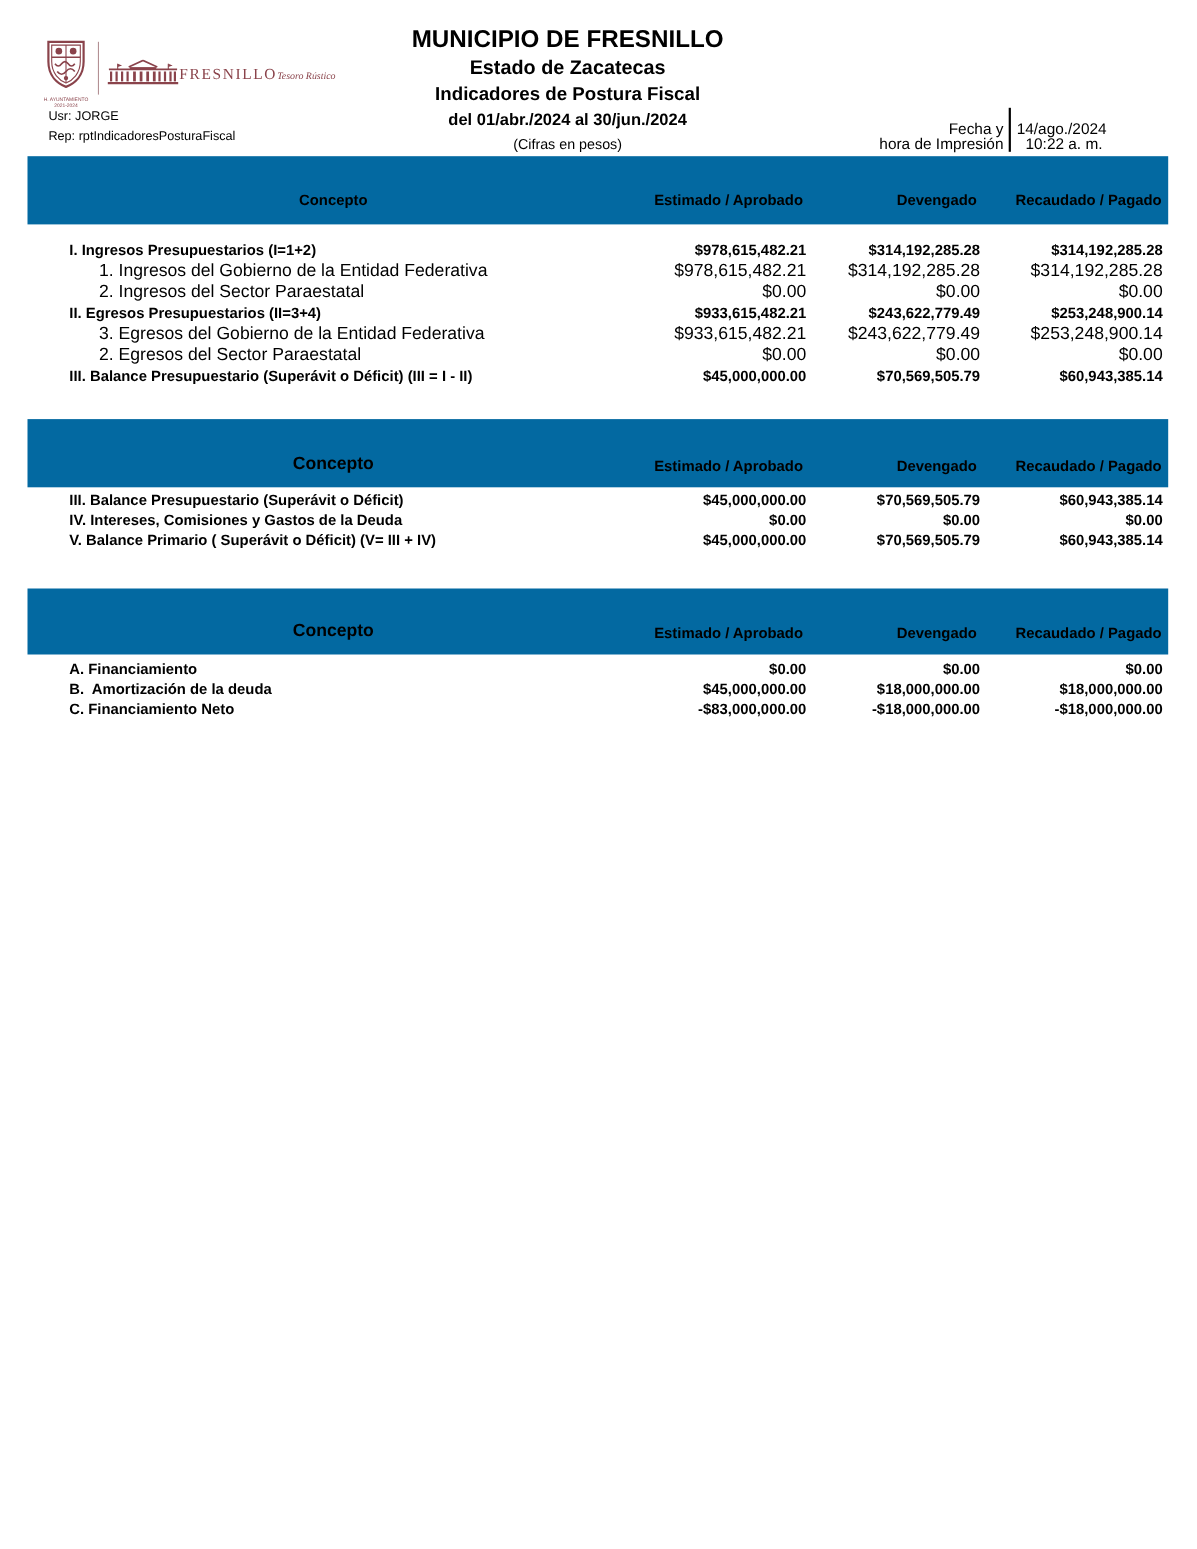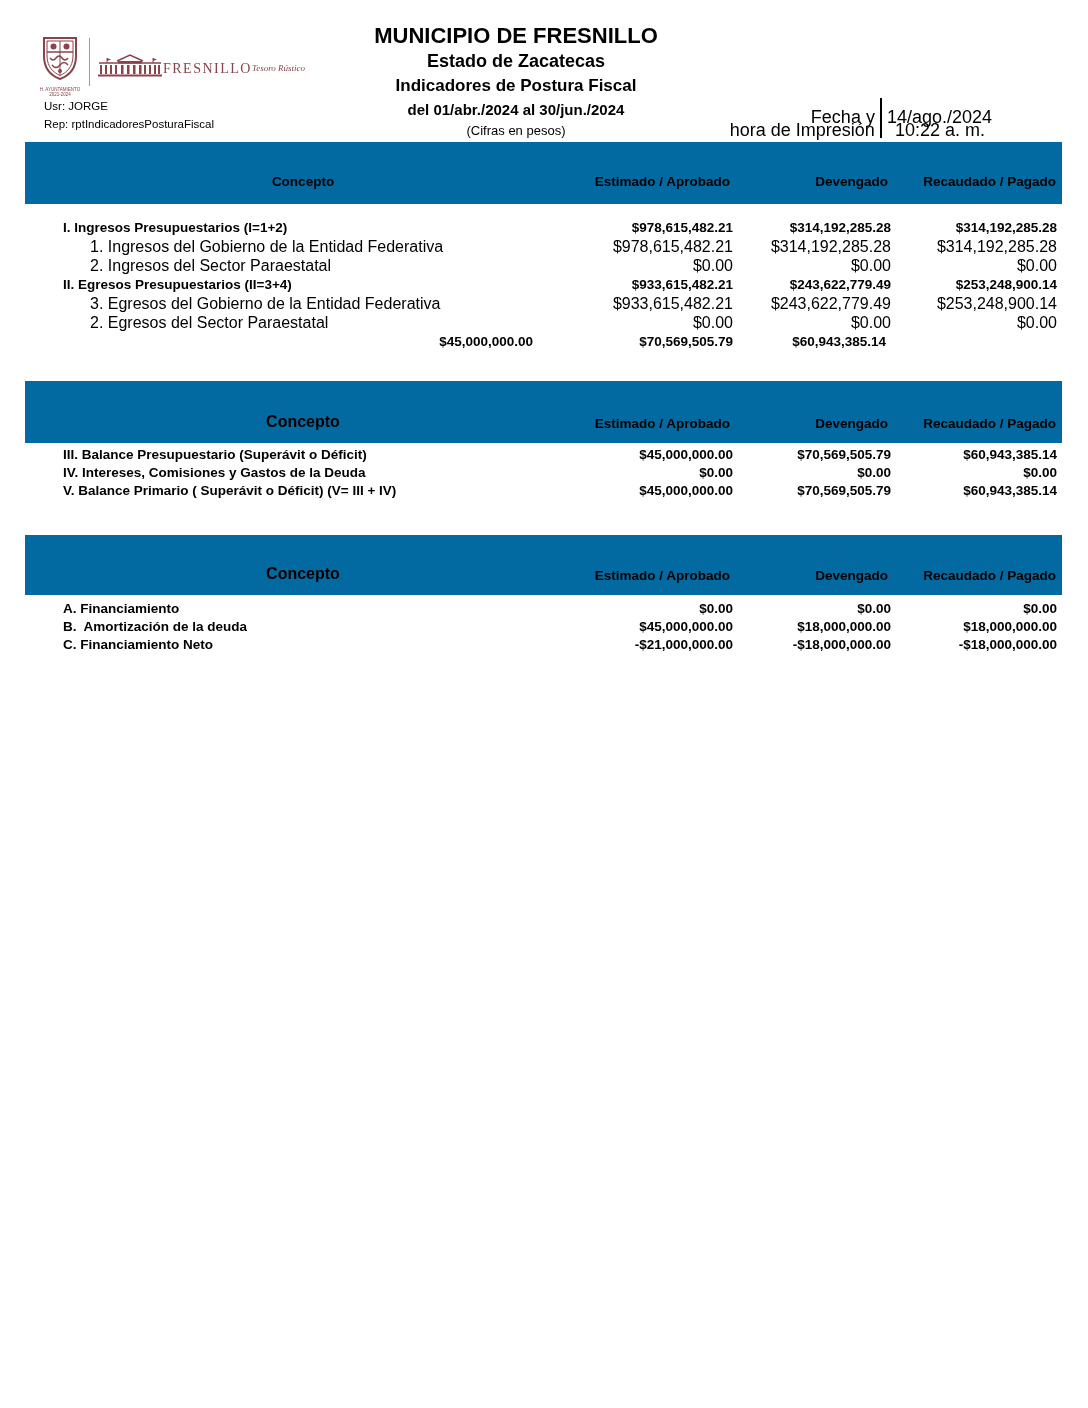--- a/index.html
+++ b/index.html
@@ -18,21 +18,21 @@
   .title-block{position:absolute;left:0;right:0;top:24px;text-align:center;transform:translateX(-28px);}
   .t1{font-size:22px;font-weight:bold;line-height:24px;}
   .t2{font-size:18px;font-weight:bold;line-height:20px;margin-top:3px;}
   .t3{font-size:17px;font-weight:bold;line-height:19px;margin-top:5px;}
   .t4{font-size:15px;font-weight:bold;line-height:17px;margin-top:6px;}
   .t5{font-size:13px;line-height:15px;margin-top:5px;}
 
   .meta-left{position:absolute;left:44px;top:100px;font-size:11.5px;line-height:13px;}
   .meta-left .rep{margin-top:5px;}
 
-  .meta-right{position:absolute;right:96px;top:98px;display:flex;font-size:18px;}
+  .meta-right{position:absolute;right:82px;top:98px;display:flex;font-size:14px;}
   .print-label{text-align:right;line-height:13px;padding-top:13px;}
   .print-bar{width:2px;background:#000;height:40px;margin:0 5px 0 5px;}
   .print-values{text-align:left;line-height:13px;padding-top:13px;}
   .print-values .time{padding-left:8px;}
 
   
   .tbl{position:absolute;left:25px;width:1037px;}
   .sec1{top:142px;}
   .sec2{top:381px;}
   .sec3{top:535px;}
@@ -173,20 +173,21 @@
         <div class="val">$243,622,779.49</div>
         <div class="val">$253,248,900.14</div>
       </div>
       <div class="row sub">
         <div class="lbl">2. Egresos del Sector Paraestatal</div>
         <div class="val">$0.00</div>
         <div class="val">$0.00</div>
         <div class="val">$0.00</div>
       </div>
       <div class="row bold">
+        <div class="lbl">III. Balance Presupuestario (Superávit o Déficit) (III = I - II)</div>
         <div class="val">$45,000,000.00</div>
         <div class="val">$70,569,505.79</div>
         <div class="val">$60,943,385.14</div>
       </div>
     </div>
   </section>
 
   <section class="tbl sec2">
     <div class="band">
       <div class="hc">Concepto</div>
@@ -231,20 +232,20 @@
         <div class="val">$0.00</div>
       </div>
       <div class="row bold">
         <div class="lbl">B.  Amortización de la deuda</div>
         <div class="val">$45,000,000.00</div>
         <div class="val">$18,000,000.00</div>
         <div class="val">$18,000,000.00</div>
       </div>
       <div class="row bold">
         <div class="lbl">C. Financiamiento Neto</div>
-        <div class="val">-$21,000,000.00</div>
+        <div class="val">-$83,000,000.00</div>
         <div class="val">-$18,000,000.00</div>
         <div class="val">-$18,000,000.00</div>
       </div>
     </div>
   </section>
 
 </div>
 
 </body></html>

